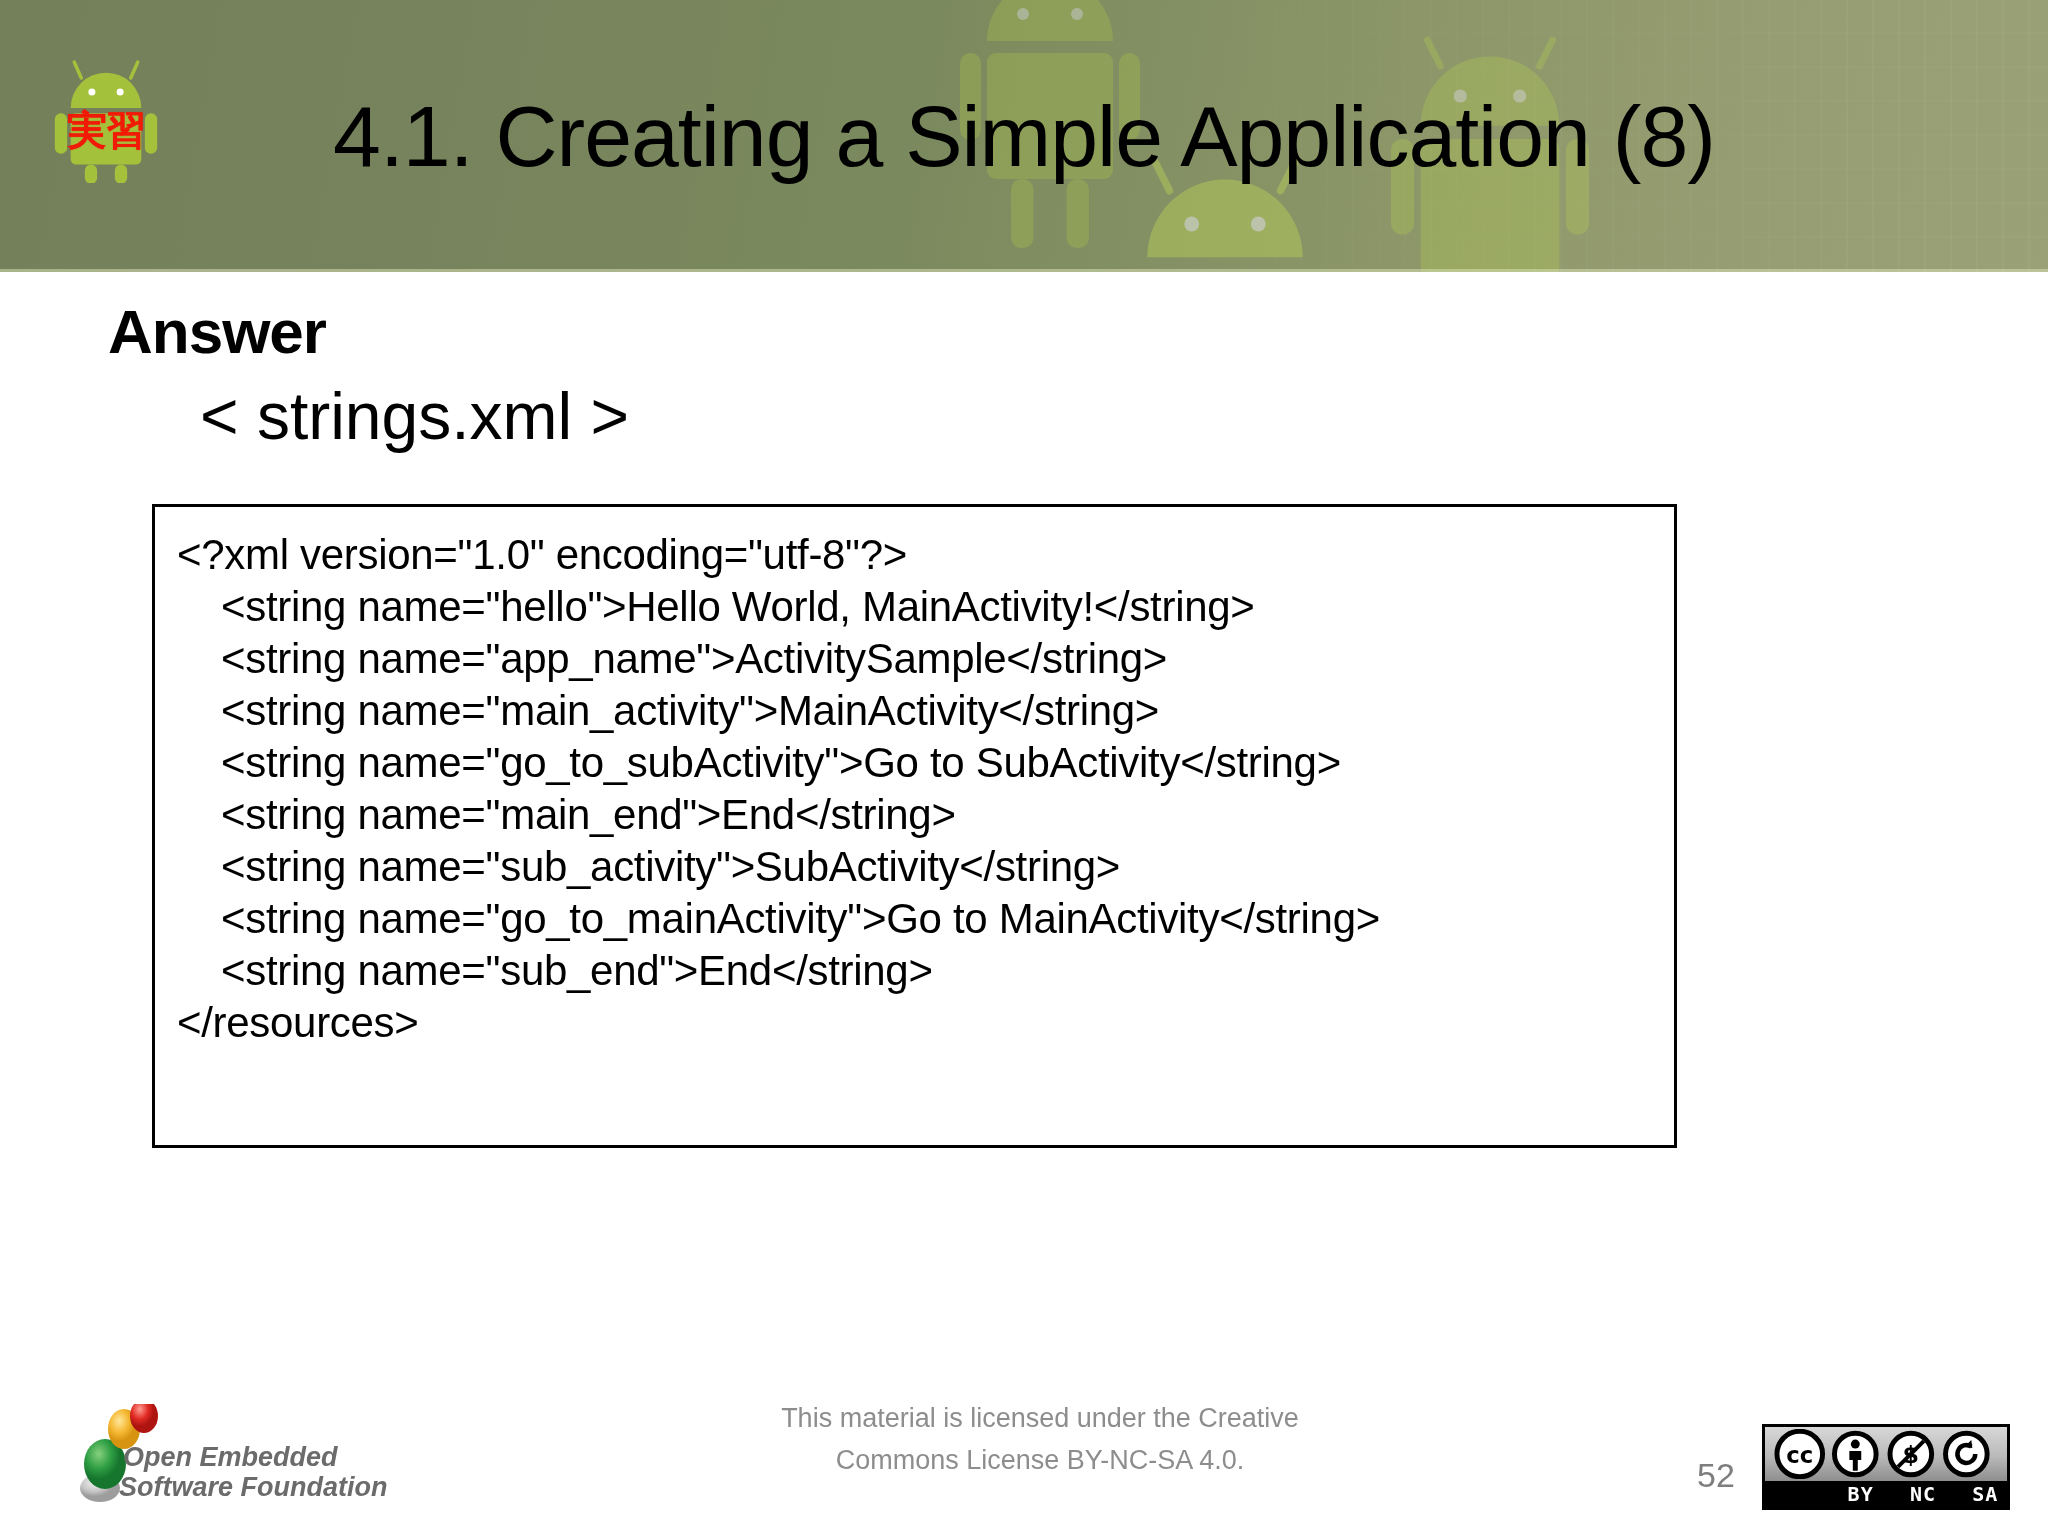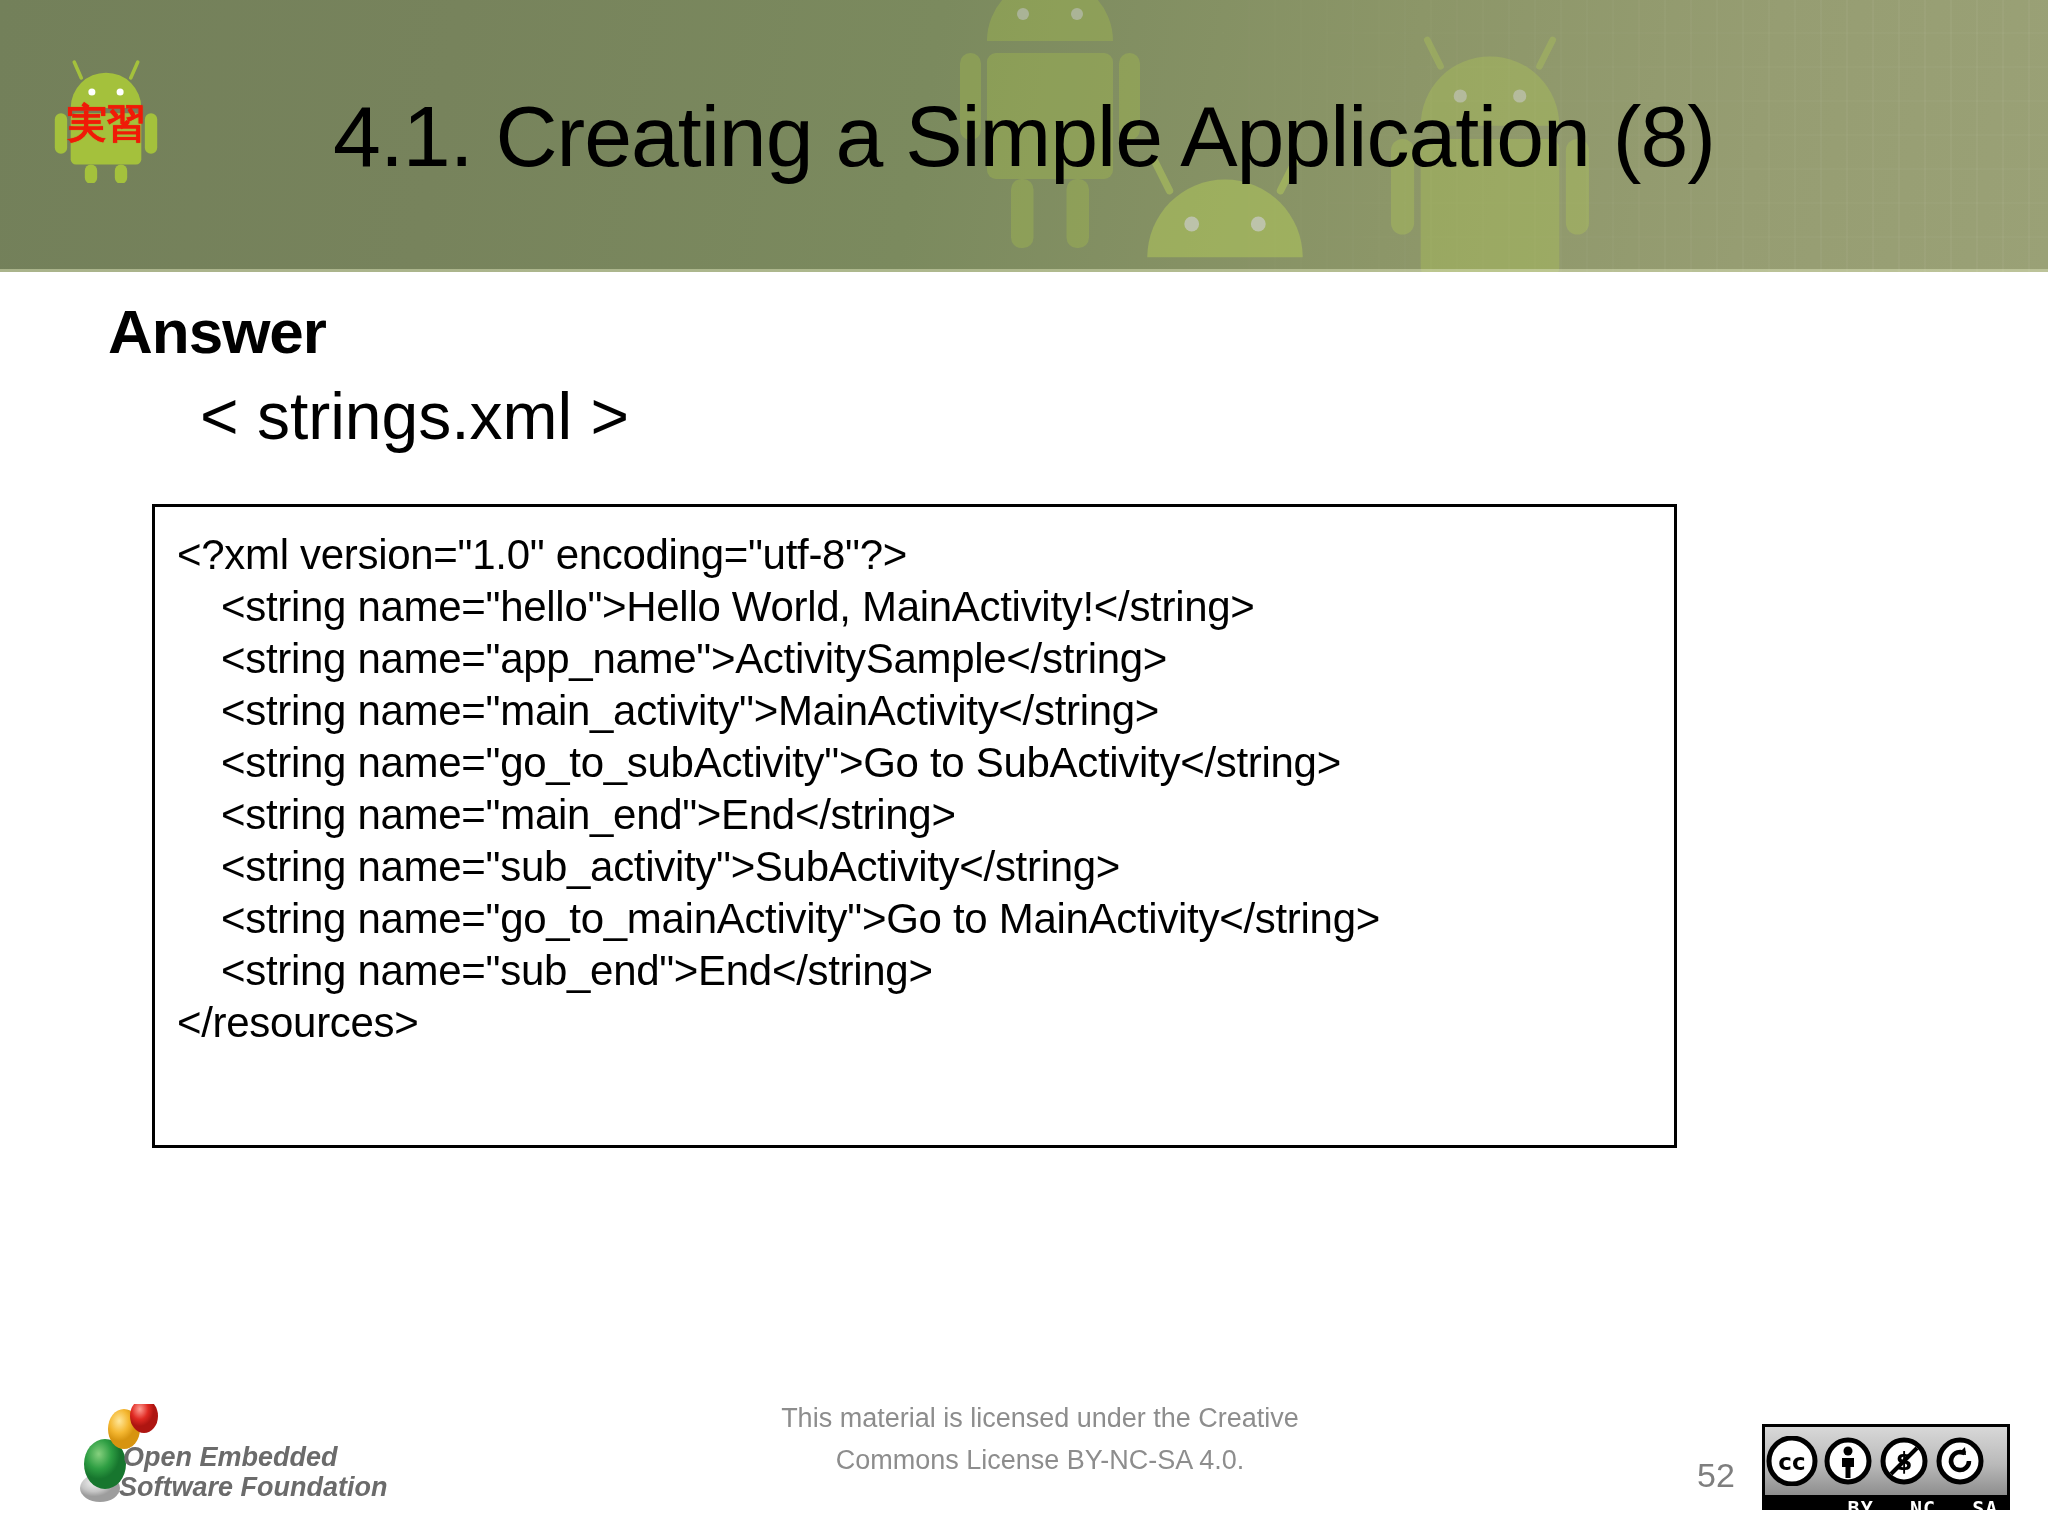--- a/index.html
+++ b/index.html
@@ -57,21 +57,21 @@
 
   
   .badge-logo {
     position: absolute;
     left: 52px; top: 55px;
     width: 108px; height: 128px;
   }
   .badge-logo svg { display:block; width:108px; height:128px; }
   .badge-kanji {
     position: absolute;
-    left: 0; top: 48px;
+    left: 0; top: 55px;
     width: 108px;
     text-align: center;
     font-family: "DejaVu Sans", sans-serif;
     font-weight: 700;
     font-size: 40px;
     line-height: 40px;
     color: #f01a07;
     letter-spacing: -1px;
     text-shadow: 0 0 1px #f01a07;
   }
@@ -156,25 +156,25 @@
 
   .cc-badge {
     position: absolute;
     left: 1762px; top: 1424px;
     width: 248px; height: 86px;
     background: #000000;
     border: 3px solid #000;
     box-sizing: border-box;
   }
   .cc-badge-top {
-    height: 68px;
+    height: 54px;
     background: linear-gradient(180deg, #d8d8d8 0%, #b9b9b9 55%, #8e8e8e 100%);
     display: flex;
     align-items: center;
-    padding-left: 0;
+    padding-left: 8px;
     box-sizing: border-box;
   }
   .cc-badge-top svg { display: block; }
   .cc-badge-bottom {
     height: 26px;
     display: flex;
     align-items: center;
     color: #ffffff;
     font-family: "DejaVu Sans Mono", monospace;
     font-size: 20px;

